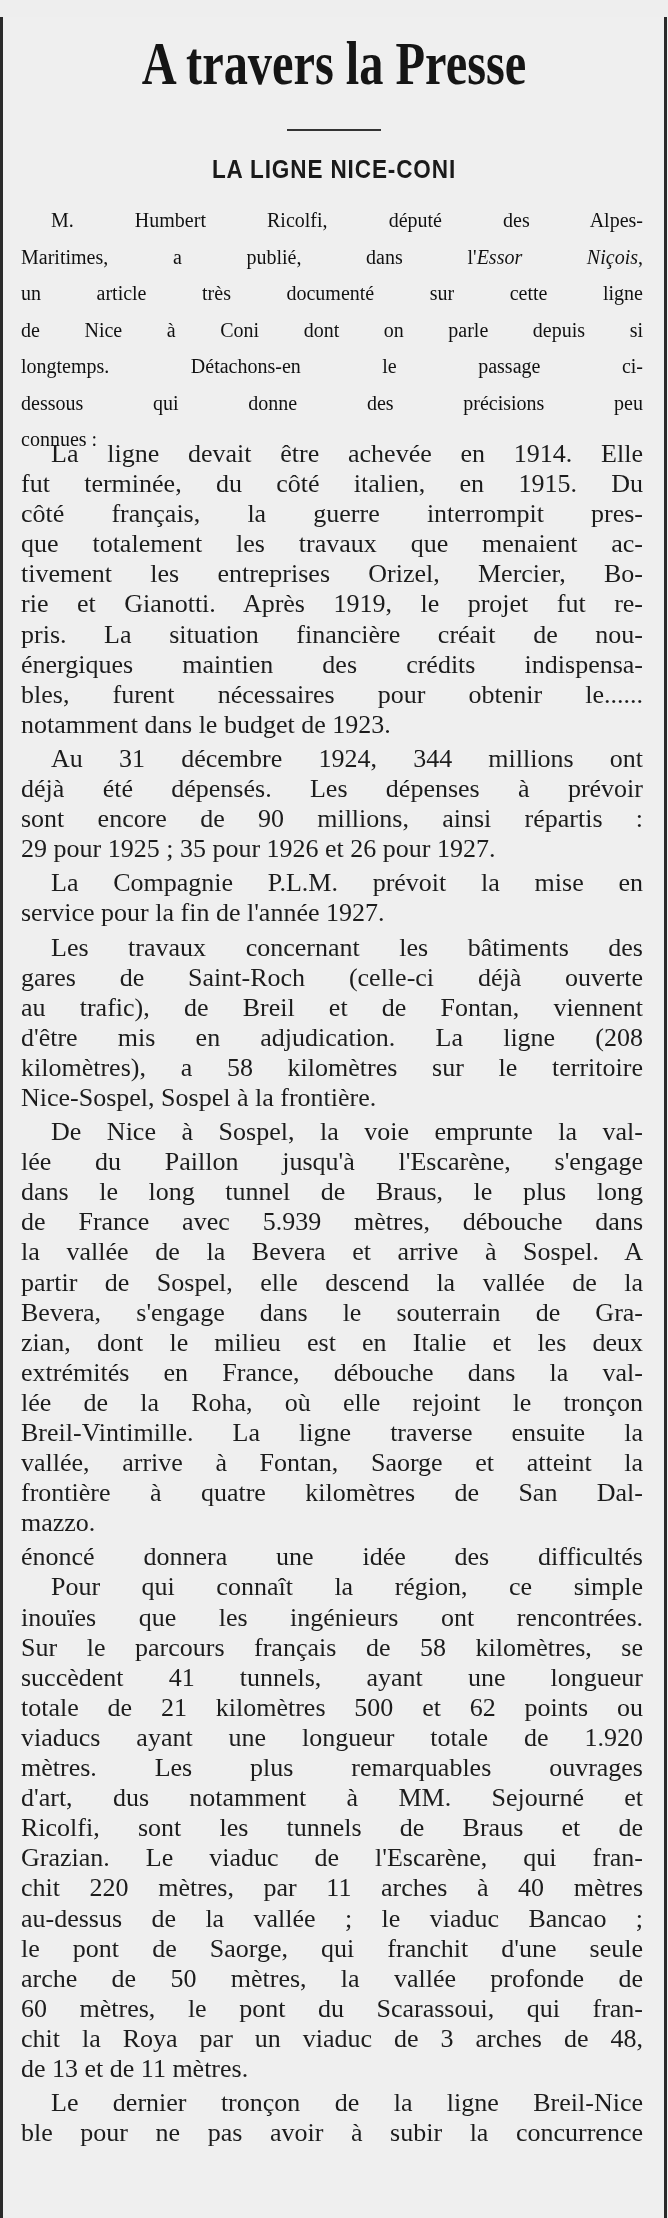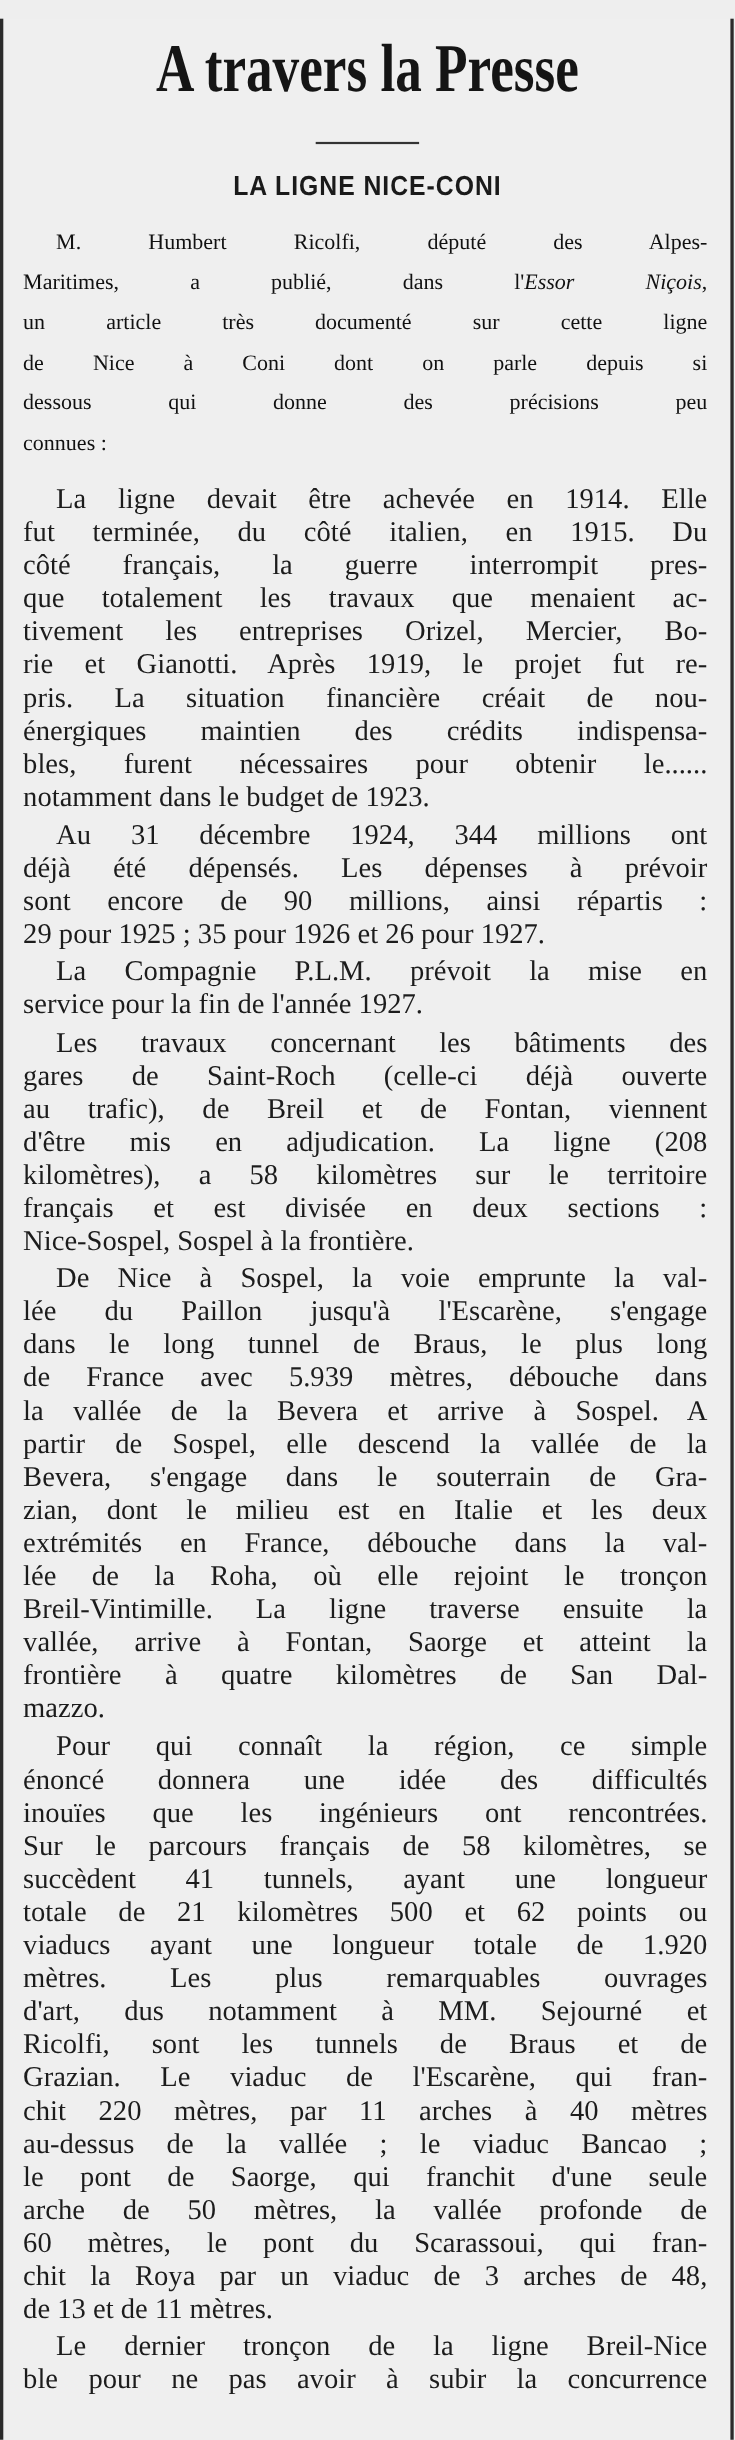--- a/index.html
+++ b/index.html
@@ -113,20 +113,21 @@
 
   <div class="masthead">A travers la Presse</div>
   <div class="rule"></div>
   <div class="subhead">LA LIGNE NICE-CONI</div>
 
   <div class="intro">
     <span class="line ind">M. Humbert Ricolfi, député des Alpes-</span>
     <span class="line"><span>Maritimes, a publié, dans l'</span><em>Essor Niçois</em><span>,</span></span>
     <span class="line">un article très documenté sur cette ligne</span>
     <span class="line">de Nice à Coni dont on parle depuis si</span>
+    <span class="line">longtemps. Détachons-en le passage ci-</span>
     <span class="line">dessous qui donne des précisions peu</span>
     <span class="line last">connues :</span>
   </div>
 
   <div class="body-text" id="body-text">
       <div>
         <span class="line ind">La ligne devait être achevée en 1914. Elle</span>
         <span class="line">fut terminée, du côté italien, en 1915. Du</span>
         <span class="line">côté français, la guerre interrompit pres-</span>
         <span class="line">que totalement les travaux que menaient ac-</span>
@@ -146,42 +147,41 @@
       <div style="margin-top: 4px;">
         <span class="line ind">La Compagnie P.L.M. prévoit la mise en</span>
         <span class="line last">service pour la fin de l'année 1927.</span>
       </div>
       <div style="margin-top: 4px;">
         <span class="line ind">Les travaux concernant les bâtiments des</span>
         <span class="line">gares de Saint-Roch (celle-ci déjà ouverte</span>
         <span class="line">au trafic), de Breil et de Fontan, viennent</span>
         <span class="line">d'être mis en adjudication. La ligne (208</span>
         <span class="line">kilomètres), a 58 kilomètres sur le territoire</span>
-        <span class="line">français et est divisée en deux sections :</span>
         <span class="line last">Nice-Sospel, Sospel à la frontière.</span>
       </div>
       <div style="margin-top: 4px;">
         <span class="line ind">De Nice à Sospel, la voie emprunte la val-</span>
         <span class="line">lée du Paillon jusqu'à l'Escarène, s'engage</span>
         <span class="line">dans le long tunnel de Braus, le plus long</span>
         <span class="line">de France avec 5.939 mètres, débouche dans</span>
         <span class="line">la vallée de la Bevera et arrive à Sospel. A</span>
         <span class="line">partir de Sospel, elle descend la vallée de la</span>
         <span class="line">Bevera, s'engage dans le souterrain de Gra-</span>
         <span class="line">zian, dont le milieu est en Italie et les deux</span>
         <span class="line">extrémités en France, débouche dans la val-</span>
         <span class="line">lée de la Roha, où elle rejoint le tronçon</span>
         <span class="line">Breil-Vintimille. La ligne traverse ensuite la</span>
         <span class="line">vallée, arrive à Fontan, Saorge et atteint la</span>
         <span class="line">frontière à quatre kilomètres de San Dal-</span>
         <span class="line last">mazzo.</span>
       </div>
       <div style="margin-top: 4px;">
+        <span class="line">énoncé donnera une idée des difficultés</span>
         <span class="line ind">Pour qui connaît la région, ce simple</span>
-        <span class="line">énoncé donnera une idée des difficultés</span>
         <span class="line">inouïes que les ingénieurs ont rencontrées.</span>
         <span class="line">Sur le parcours français de 58 kilomètres, se</span>
         <span class="line">succèdent 41 tunnels, ayant une longueur</span>
         <span class="line">totale de 21 kilomètres 500 et 62 points ou</span>
         <span class="line">viaducs ayant une longueur totale de 1.920</span>
         <span class="line">mètres. Les plus remarquables ouvrages</span>
         <span class="line">d'art, dus notamment à MM. Sejourné et</span>
         <span class="line">Ricolfi, sont les tunnels de Braus et de</span>
         <span class="line">Grazian. Le viaduc de l'Escarène, qui fran-</span>
         <span class="line">chit 220 mètres, par 11 arches à 40 mètres</span>

